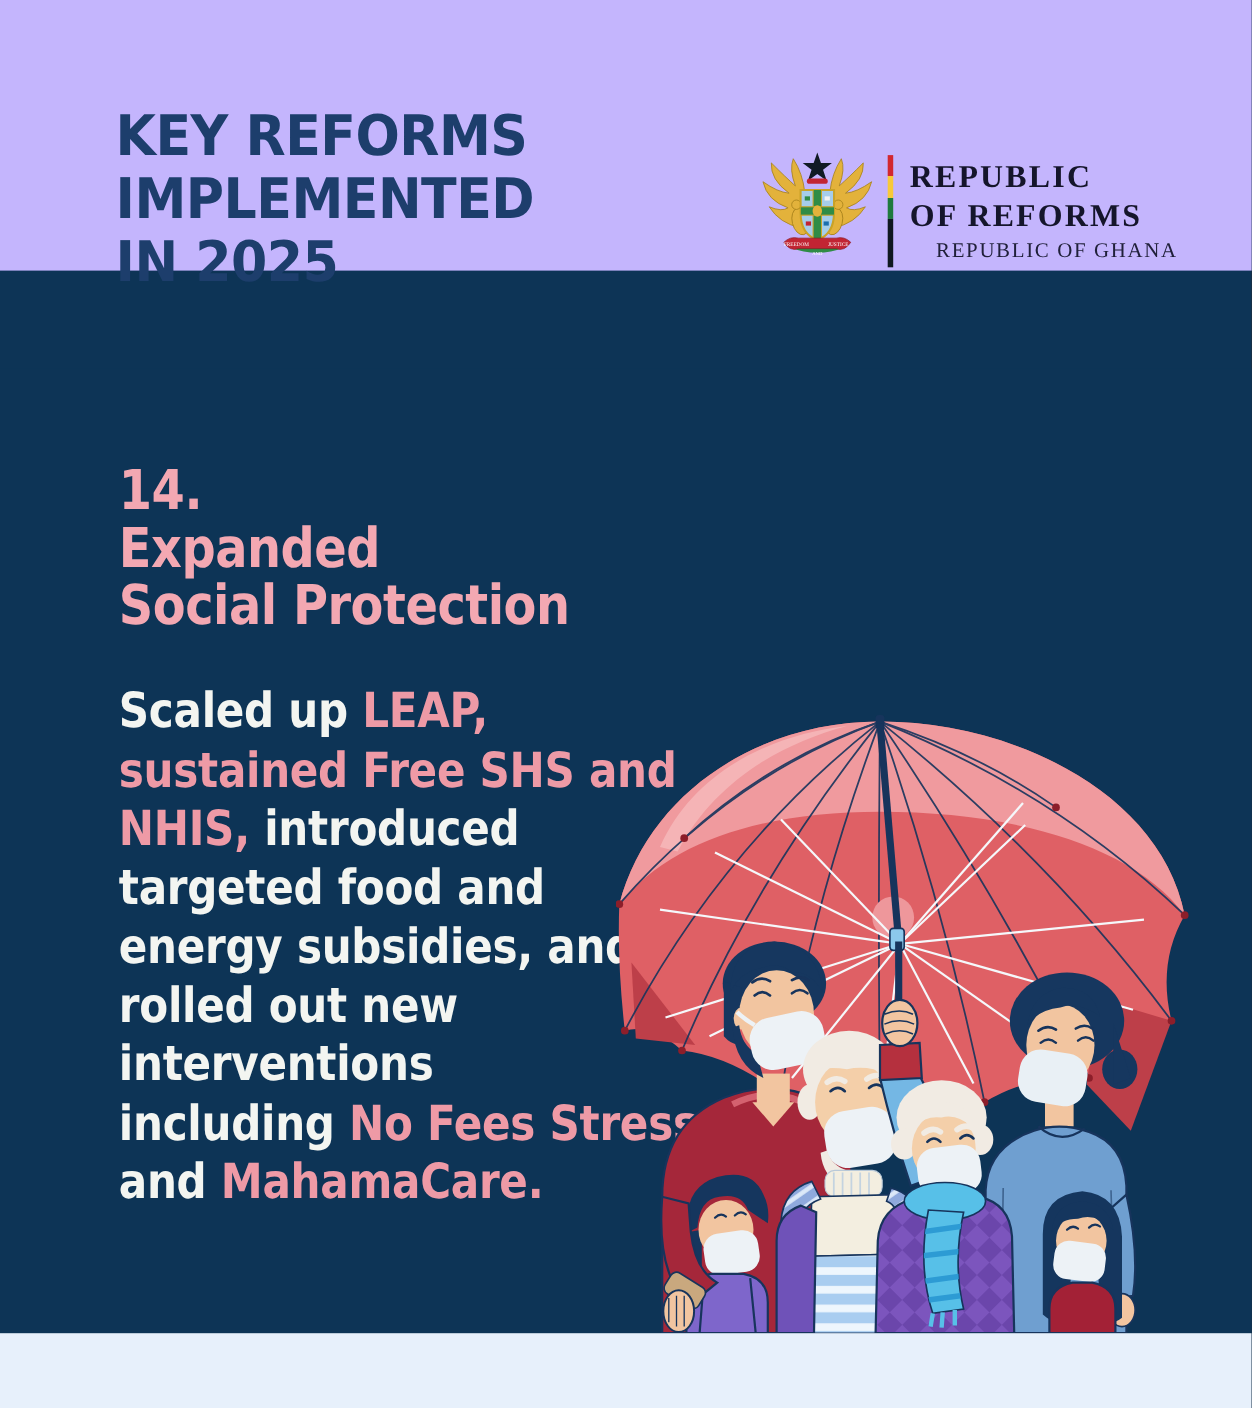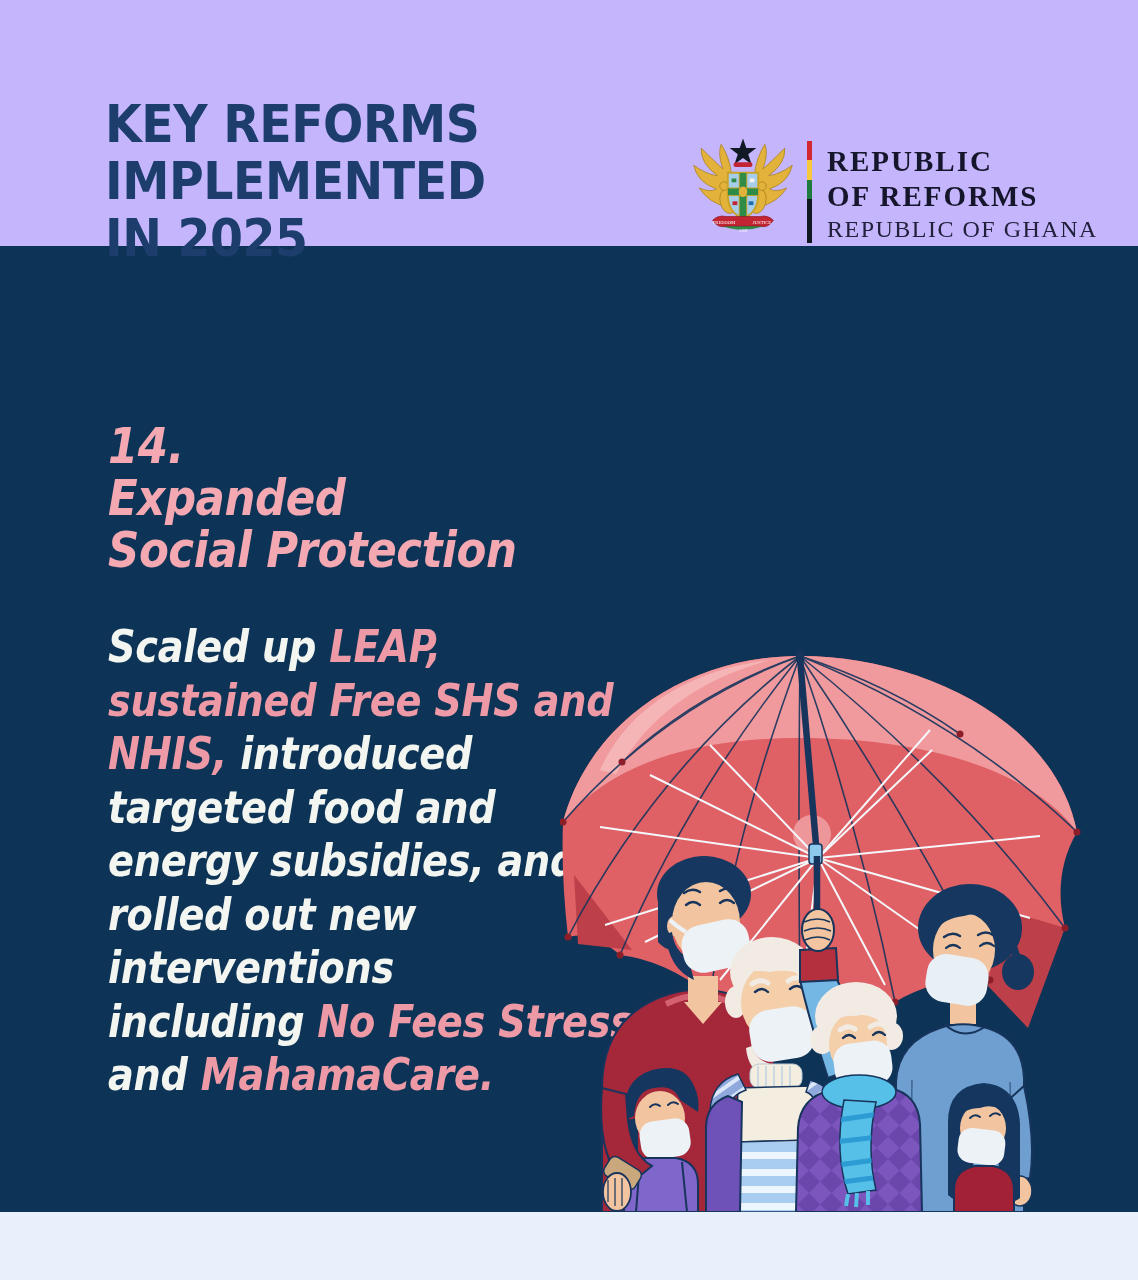--- a/index.html
+++ b/index.html
@@ -14,23 +14,23 @@
   .crest{position:absolute;left:0;top:0;width:114px;height:112px;}
   .flagbar{position:absolute;left:121px;top:9px;width:5px;height:102px;display:flex;flex-direction:column;}
   .flagbar div{width:100%;}
   .fb-red{height:19%;background:#d22730;}
   .fb-gold{height:19%;background:#f7c93a;}
   .fb-green{height:19%;background:#1f7a3d;}
   .fb-black{height:43%;background:#101820;}
   .ministry{position:absolute;left:141px;top:12px;font-family:"Liberation Serif","DejaVu Serif",serif;
             color:#15152b;white-space:nowrap;}
   .ministry .mline{font-size:29px;font-weight:bold;line-height:35px;letter-spacing:2px;}
-  .ministry .msub{font-size:24px;font-weight:normal;line-height:30px;letter-spacing:1.5px;color:#20203a;}
+  .ministry .msub{font-size:19px;font-weight:normal;line-height:30px;letter-spacing:1.5px;color:#20203a;margin-left:24px;}
   
-  .main{position:absolute;left:0;top:335px;width:1138px;height:877px;background:#0d3456;font-style:italic;}
+  .main{position:absolute;left:0;top:335px;width:1138px;height:877px;background:#0d3456;}
   .heading{position:absolute;left:108px;top:85px;color:#f3a8b2;font-weight:bold;
            font-size:50px;line-height:52px;letter-spacing:-0.5px;
            transform:scaleX(0.87);transform-origin:left top;white-space:nowrap;}
   .body-copy{position:absolute;left:108px;top:285px;font-weight:bold;font-size:44px;line-height:53.5px;
              letter-spacing:-0.3px;transform:scaleX(0.87);transform-origin:left top;white-space:nowrap;}
   .body-copy span{white-space:pre;}
   .w{color:#f3f5f1;}
   .p{color:#ee9aa6;}
   
   .illus{position:absolute;left:560px;top:315px;width:578px;height:562px;}

